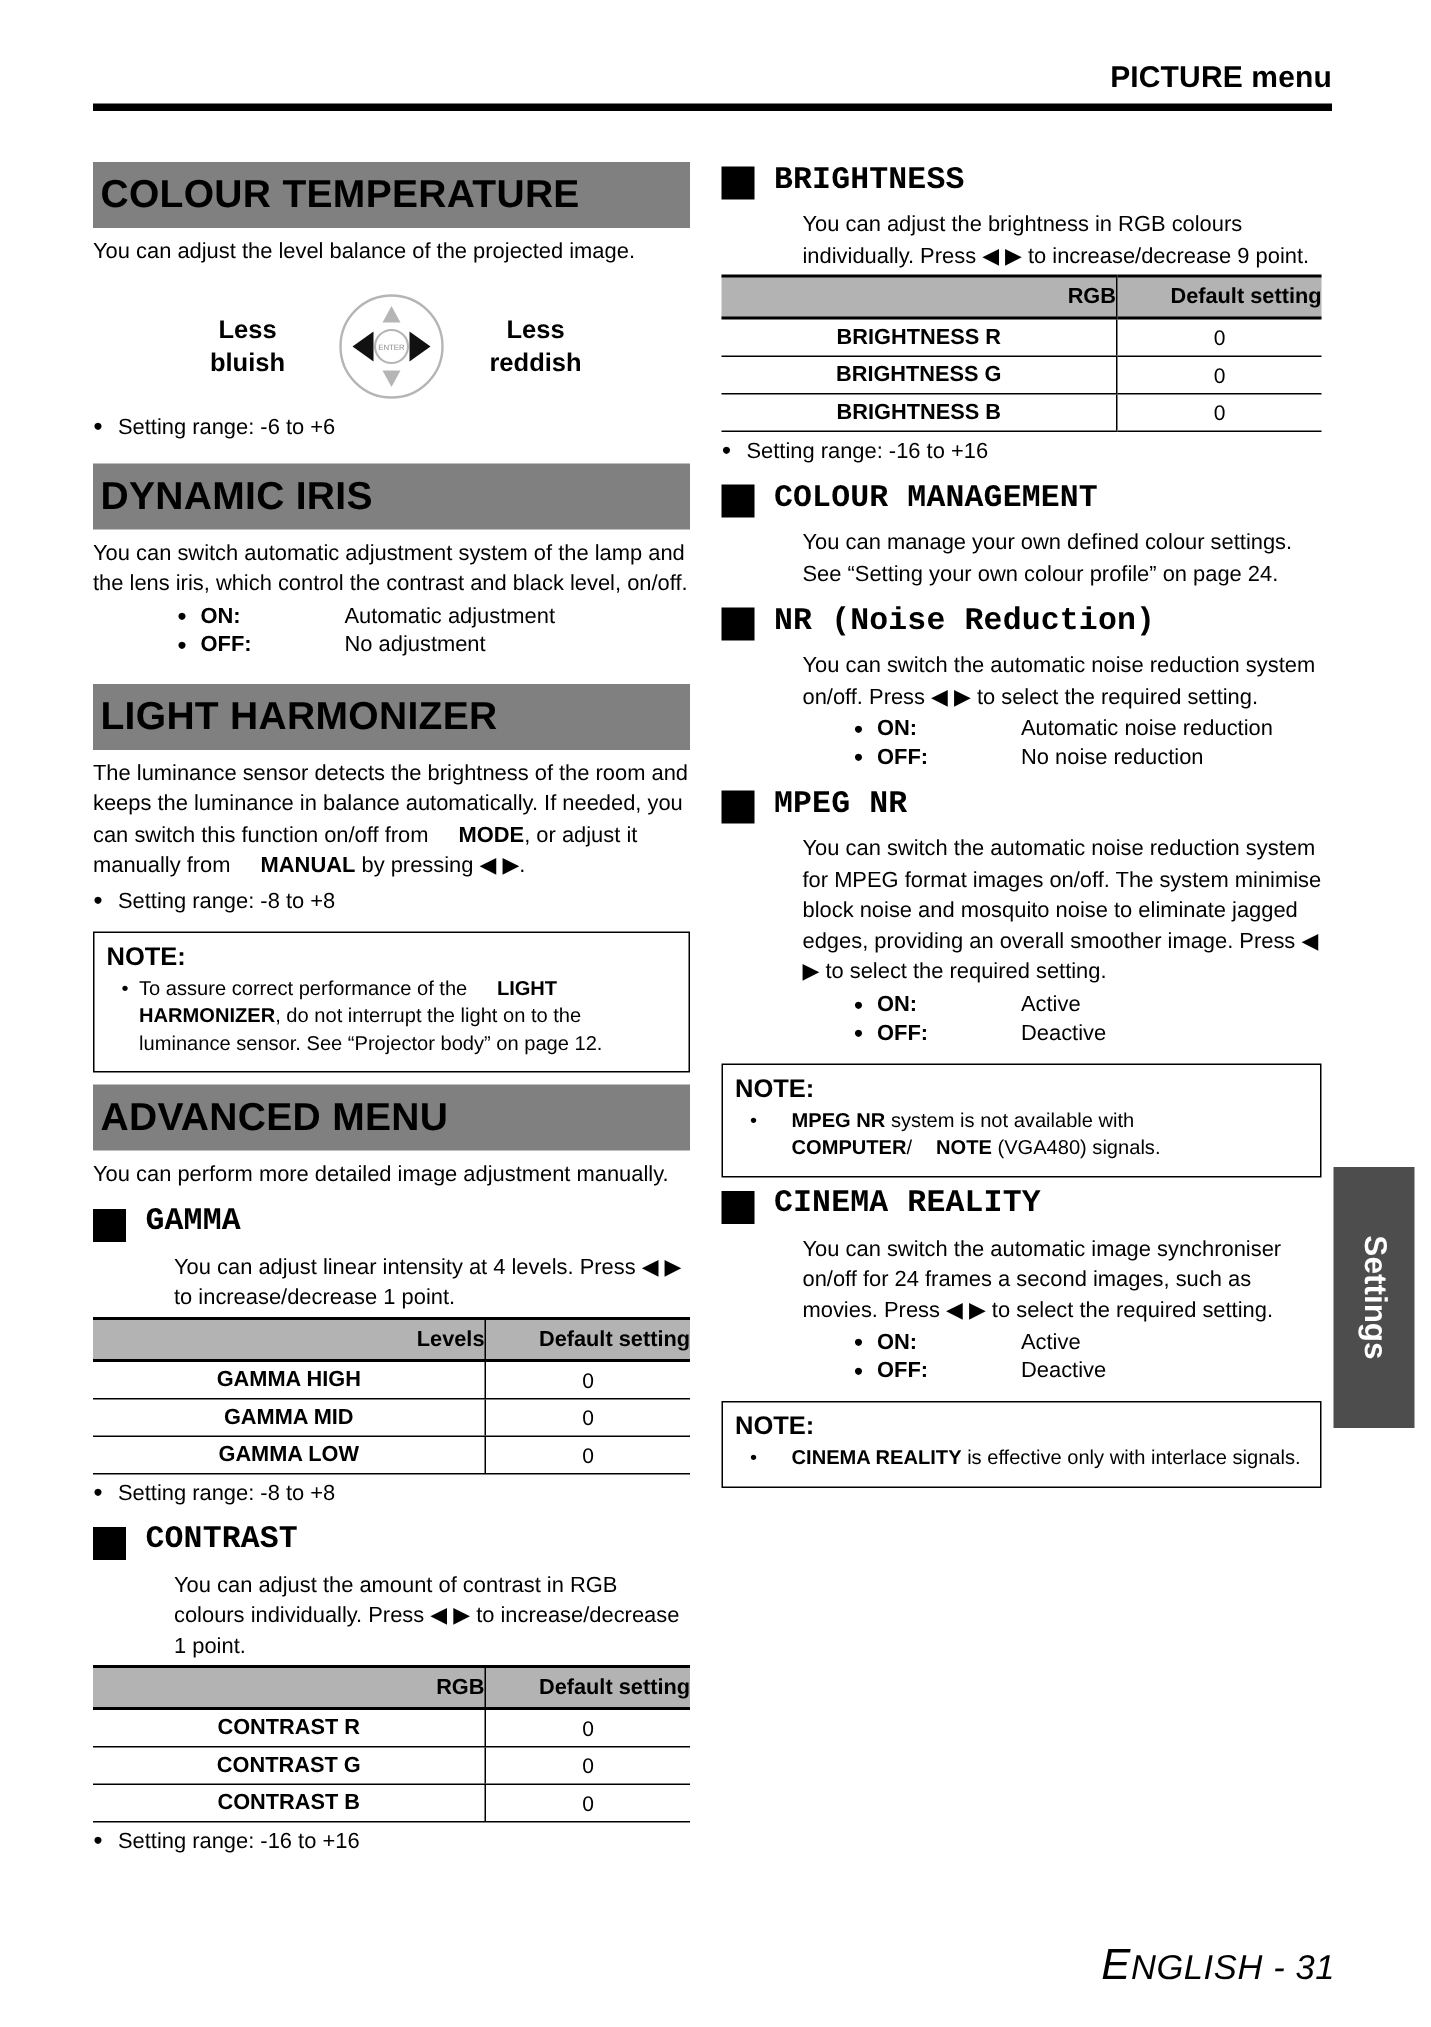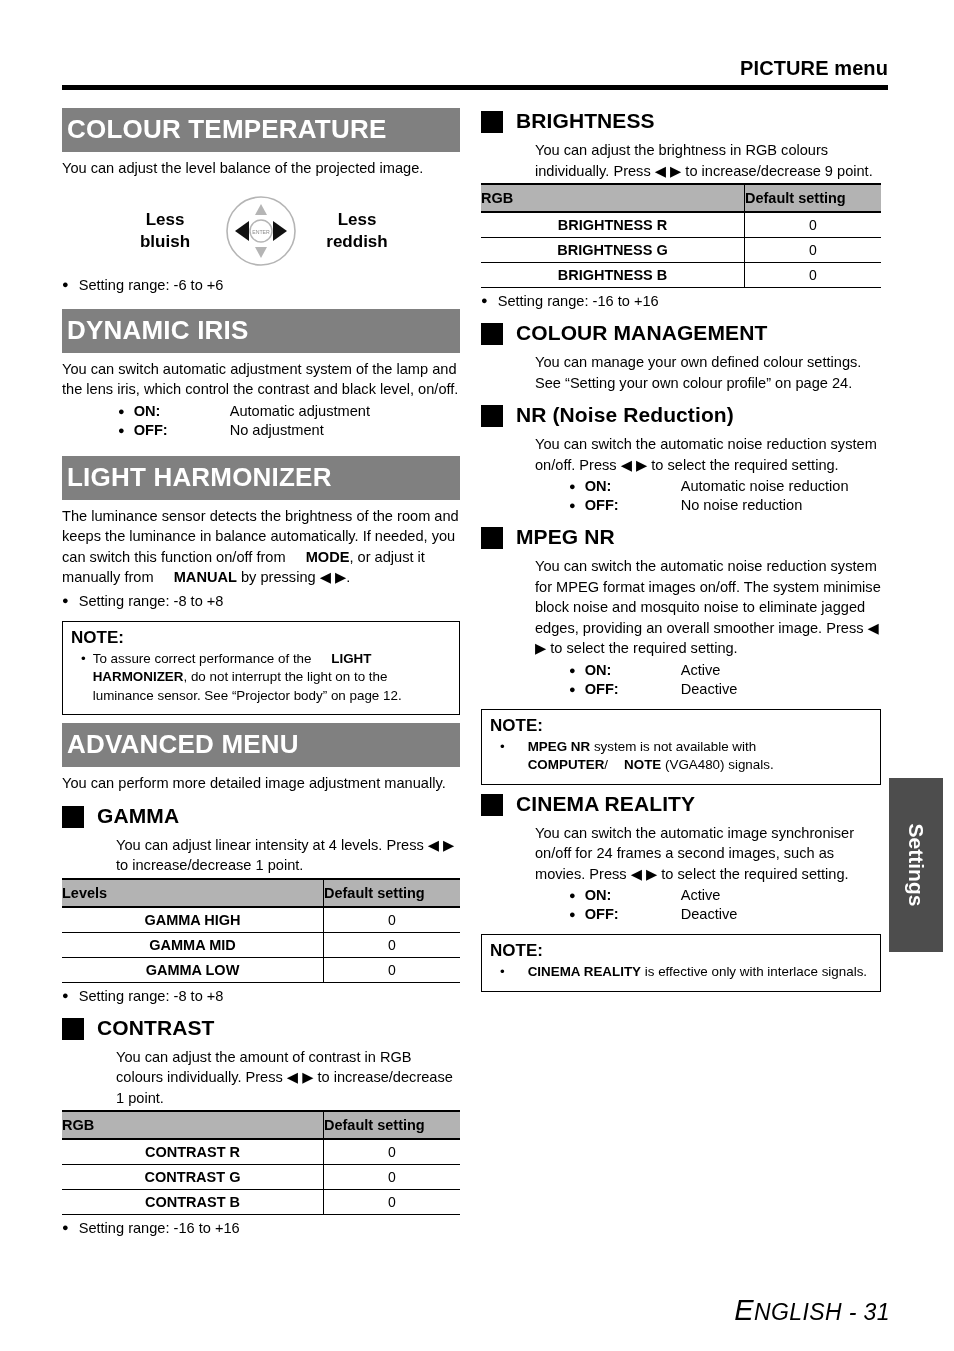--- a/index.html
+++ b/index.html
@@ -6,49 +6,49 @@
   body{
     width:954px;height:1351px;position:relative;overflow:hidden;
     font-family:"Liberation Sans","DejaVu Sans",sans-serif;
     color:#000;
     -webkit-font-smoothing:antialiased;
   }
   .page{position:absolute;inset:0;}
 
   
   .header{
-    position:absolute;left:62px;top:56px;width:826px;
+    position:absolute;left:62px;top:40px;width:826px;
   }
   .header-title{
     text-align:right;font-size:20px;font-weight:bold;letter-spacing:.1px;
     line-height:24px;
   }
   .header-rule{
     margin-top:5px;height:5px;background:#000;width:100%;
   }
 
   
   .col{position:absolute;top:108px;}
   .col-left{left:62px;width:398px;}
   .col-right{left:481px;width:400px;}
 
   
   .sec-bar{
-    background:#808080;color:#ffffff;font-weight:bold;font-size:26px;
+    background:#808080;color:#000000;font-weight:bold;font-size:26px;
     line-height:38px;padding:2px 0 4px 5px;margin:0 0 6px 0;
     letter-spacing:.2px;
   }
   .body-text{
     font-size:14.6px;line-height:20.5px;margin:0 0 4px 0;
   }
   .body-text.tight{margin-bottom:0;}
 
   
   .sub{
-    display:flex;align-items:flex-end;margin:9px 0 7px 0;
+    display:flex;align-items:center;margin:9px 0 7px 0;font-family:Liberation Mono, monospace;
   }
   .sub-sq{
     width:22px;height:22px;background:#000;flex:0 0 22px;margin-top:3px;
   }
   .sub-title{
     font-size:21px;font-weight:bold;line-height:24px;margin-left:13px;
     letter-spacing:.1px;
   }
   .sub-body{margin-left:54px;}
 
@@ -65,21 +65,21 @@
   .opt-list{margin:2px 0 0 56px;}
   .opt-list-wide{margin:2px 0 0 34px;}
 
   
   table.spec{
     border-collapse:collapse;width:100%;margin:2px 0 0 0;
     font-size:14px;
   }
   table.spec th{
     background:#b3b3b3;font-weight:bold;font-size:14.5px;
-    padding:5px 0 5px 0;text-align:left;
+    padding:5px 0 5px 0;text-align:right;
     border-top:2px solid #000;border-bottom:2px solid #000;
   }
   table.spec td{
     padding:4px 0 4px 0;text-align:center;
     border-bottom:1.6px solid #000;
   }
   table.spec td.name{font-weight:bold;font-size:14.5px;}
   table.spec td.val{font-weight:normal;font-size:14px;}
   table.spec th.c2,table.spec td.c2{
     border-left:1.6px solid #000;width:136px;

